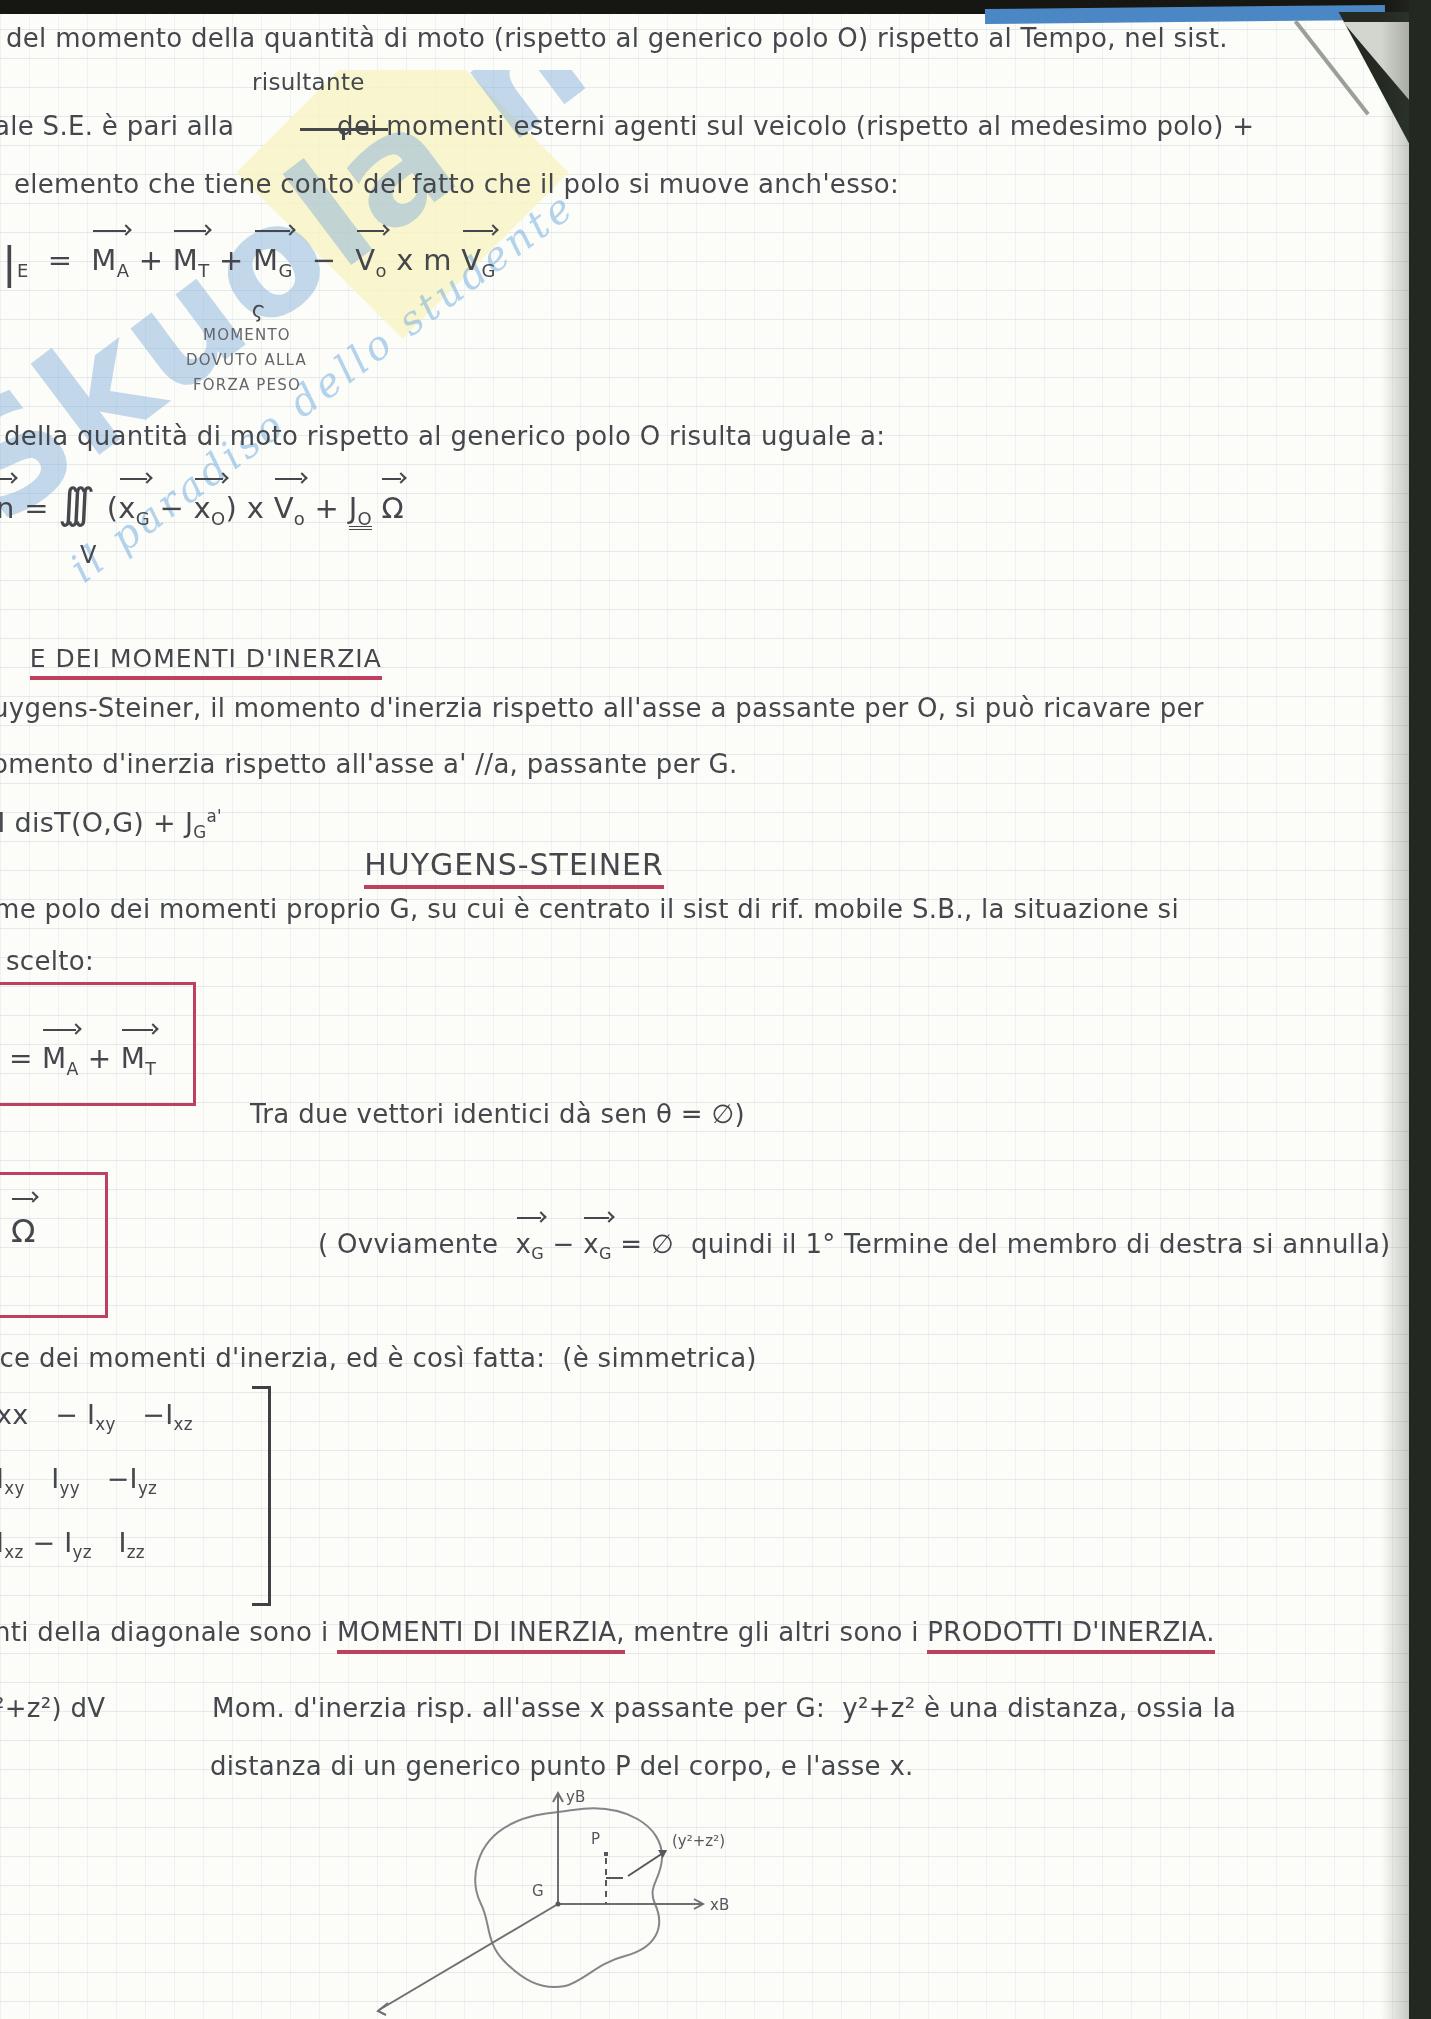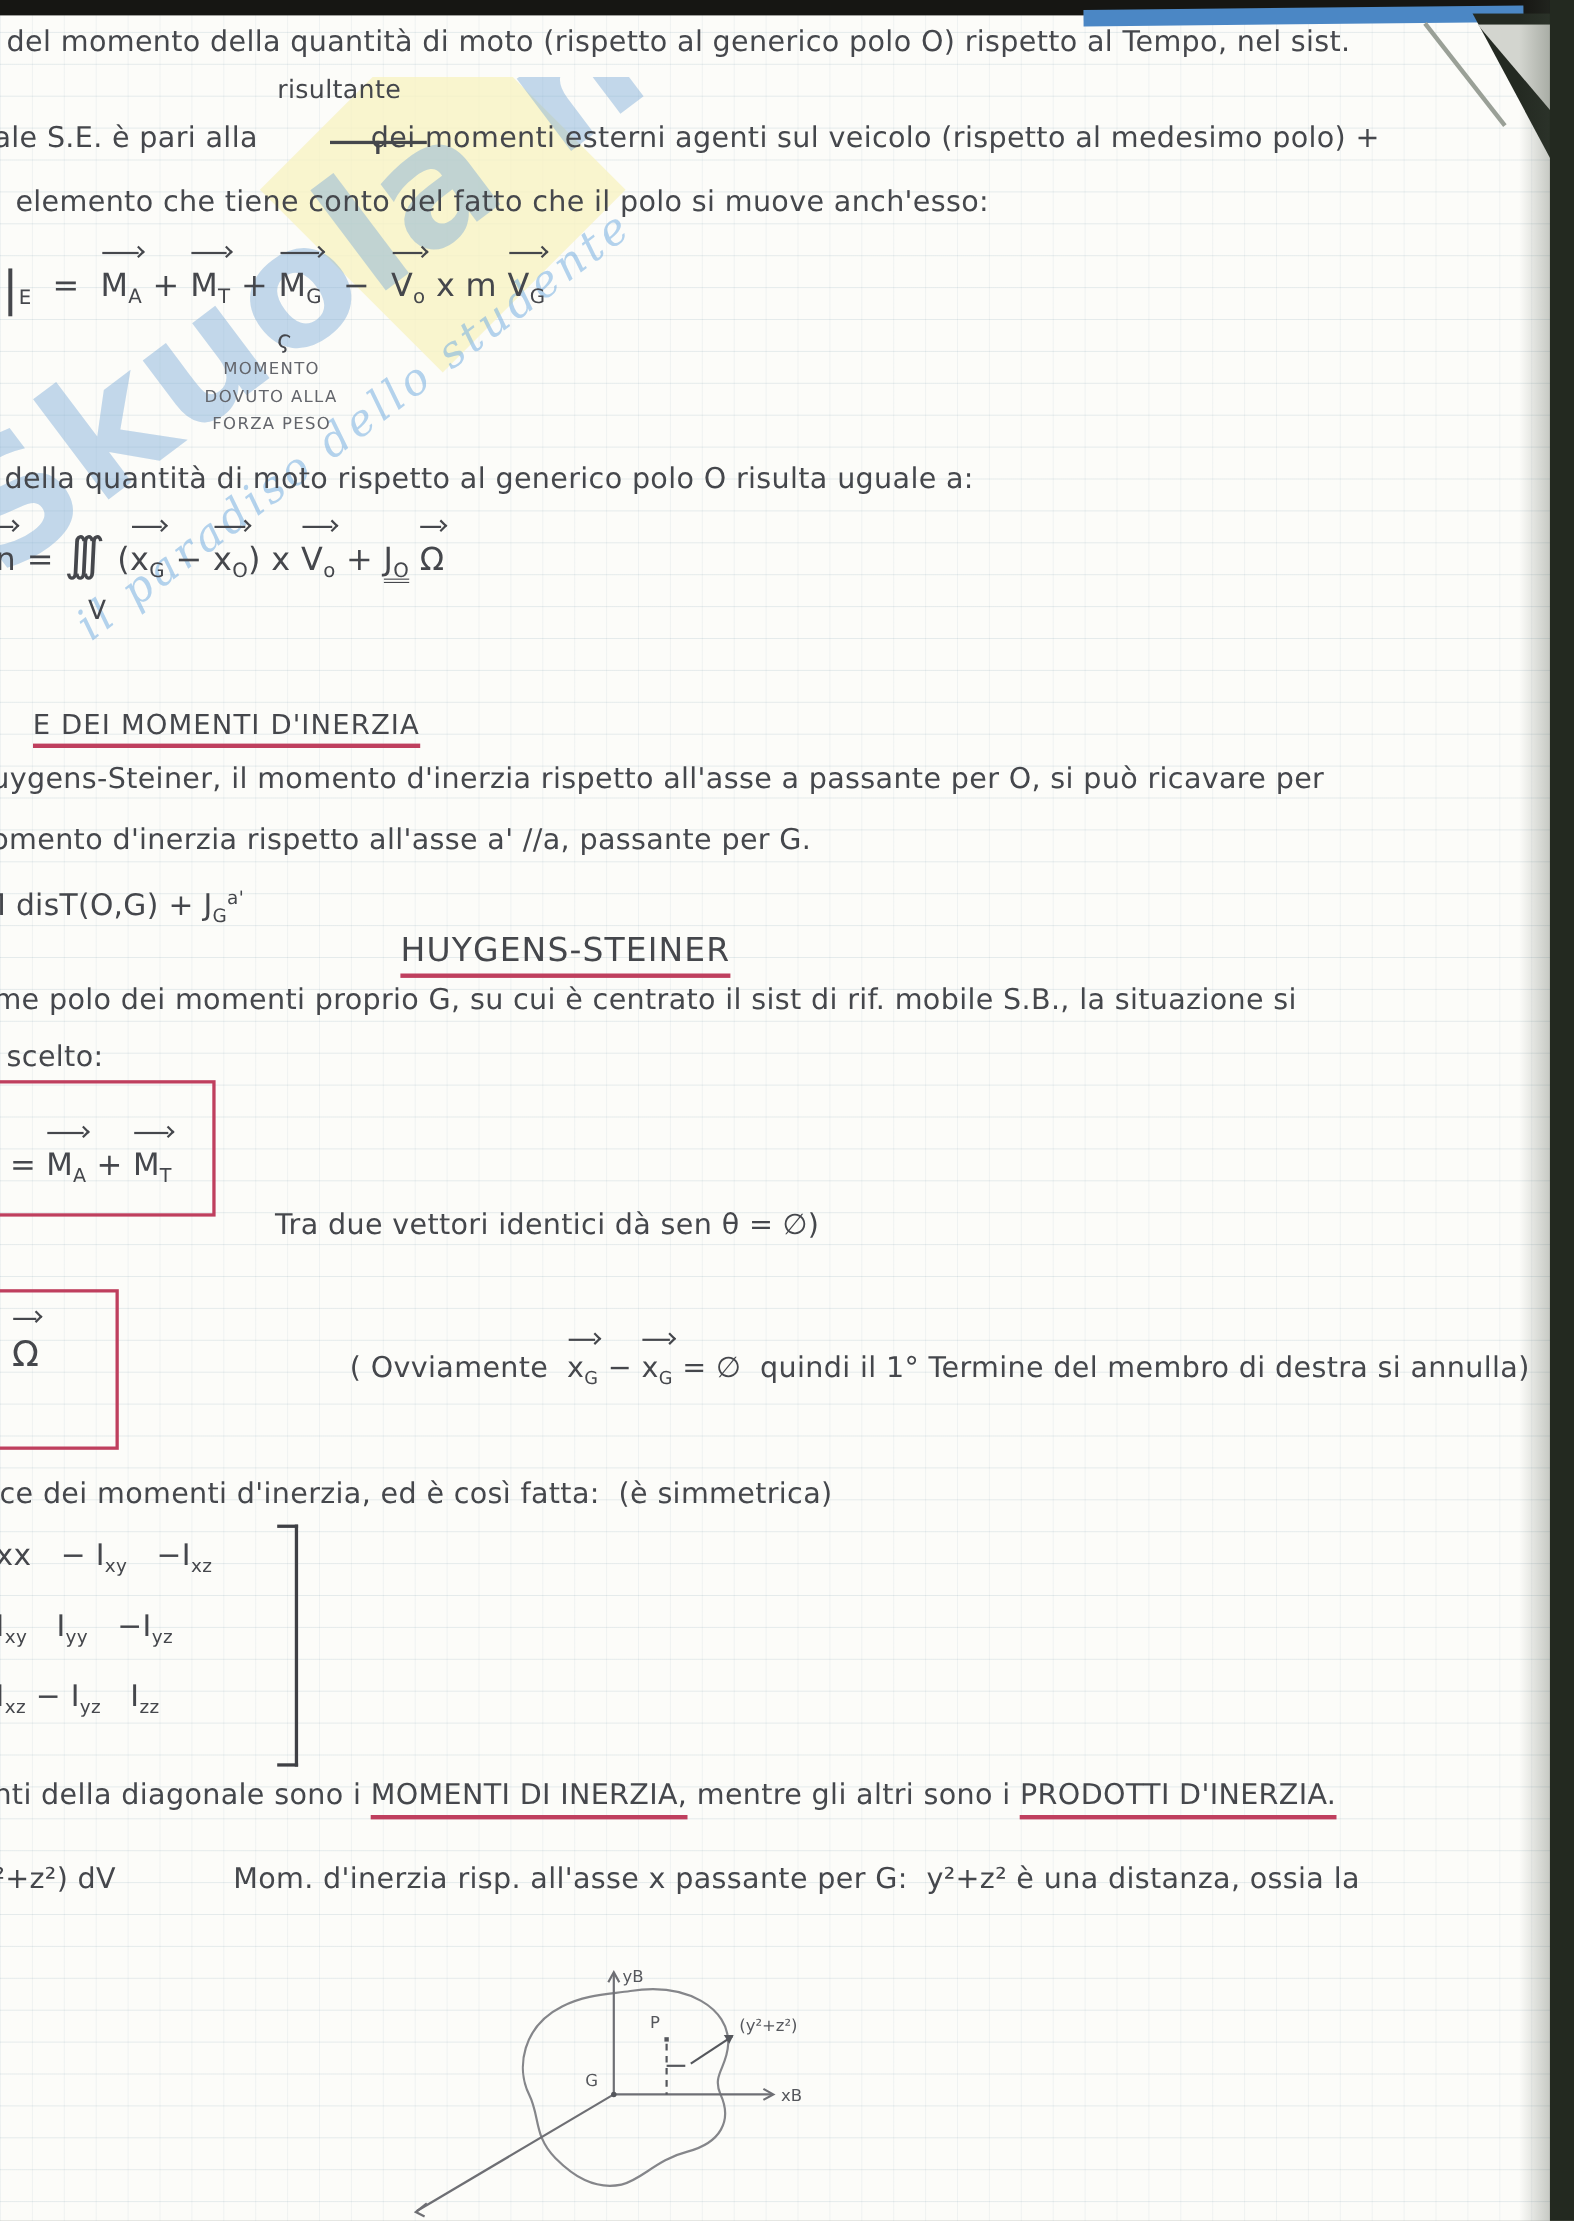--- a/index.html
+++ b/index.html
@@ -111,20 +111,21 @@
 
   <div class="hw" style="left:-4px;top:1398px;font-size:27px;">xx   − I<sub>xy</sub>   −I<sub>xz</sub></div>
   <div class="hw" style="left:-4px;top:1462px;font-size:27px;">I<sub>xy</sub>   I<sub>yy</sub>   −I<sub>yz</sub></div>
   <div class="hw" style="left:-4px;top:1526px;font-size:27px;">I<sub>xz</sub> − I<sub>yz</sub>   I<sub>zz</sub></div>
   <div class="bracket-right" style="left:252px;top:1386px;height:214px;"></div>
 
   <div class="hw" style="left:-6px;top:1616px;"><span>nti della diagonale sono i </span><span class="red-underline">MOMENTI DI INERZIA,</span><span> mentre gli altri sono i </span><span class="red-underline">PRODOTTI D'INERZIA.</span></div>
 
   <div class="hw" style="left:-6px;top:1692px;">²+z²) dV</div>
   <div class="hw" style="left:212px;top:1692px;">Mom. d'inerzia risp. all'asse x passante per G:  y²+z² è una distanza, ossia la</div>
+  <div class="hw" style="left:210px;top:1750px;">distanza di un generico punto P del corpo, e l'asse x.</div>
 
   <svg class="fig" style="left:325px;top:1786px;" width="460" height="233" viewBox="0 0 460 233">
     <path d="M 248 24 C 300 16 338 40 337 72 C 336 94 322 100 330 118 C 341 142 330 162 300 170 C 272 177 258 196 240 200 C 215 205 196 192 180 176 C 160 156 166 138 156 118 C 144 94 150 56 186 38 C 208 27 228 27 248 24 Z" fill="none" stroke="#85868a" stroke-width="2"></path>
     <line x1="233" y1="118" x2="233" y2="8" stroke="#6e6f74" stroke-width="2"></line>
     <polyline points="228,16 233,7 238,16" fill="none" stroke="#6e6f74" stroke-width="2"></polyline>
     <line x1="233" y1="118" x2="377" y2="118" stroke="#6e6f74" stroke-width="2"></line>
     <polyline points="369,113 378,118 369,123" fill="none" stroke="#6e6f74" stroke-width="2"></polyline>
     <line x1="233" y1="118" x2="54" y2="224" stroke="#6e6f74" stroke-width="2"></line>
     <polyline points="63,217 53,225 61,229" fill="none" stroke="#6e6f74" stroke-width="2"></polyline>
     <circle cx="233" cy="118" r="2.5" fill="#55575c"></circle>

